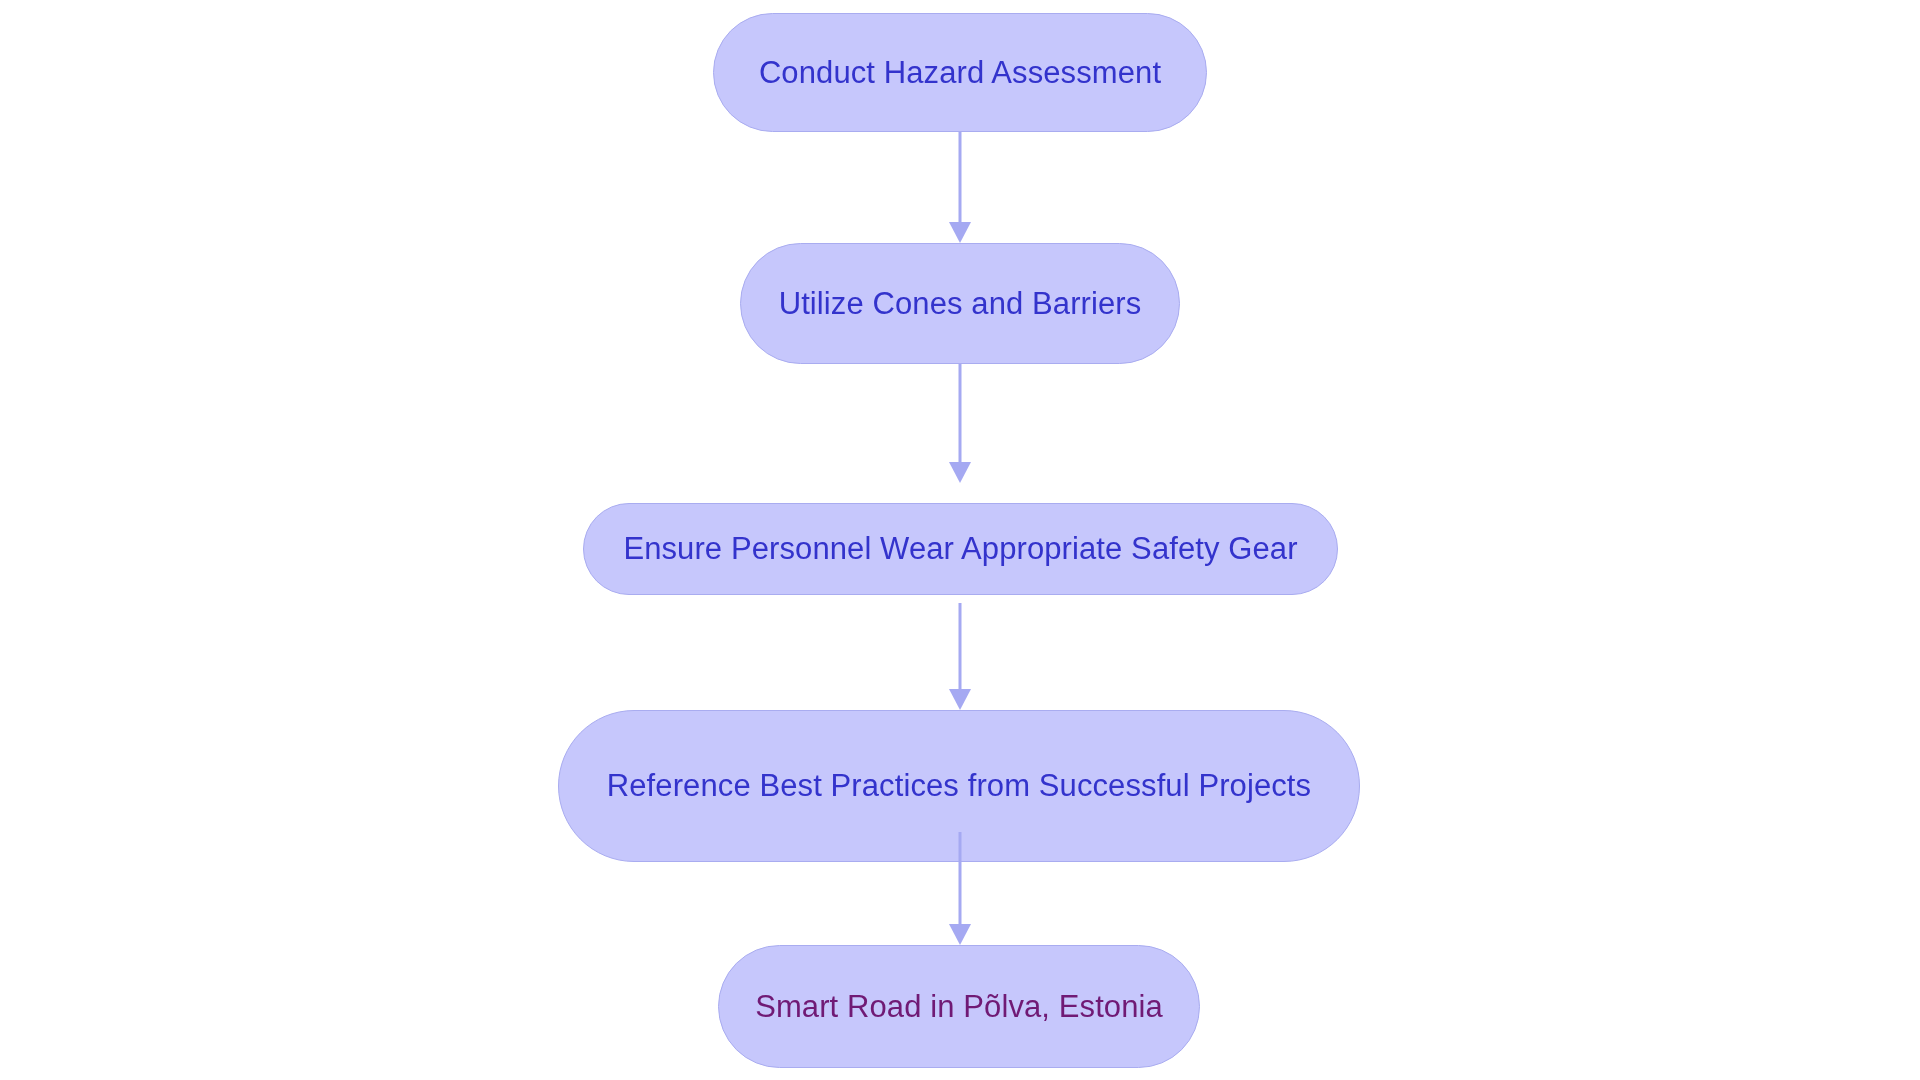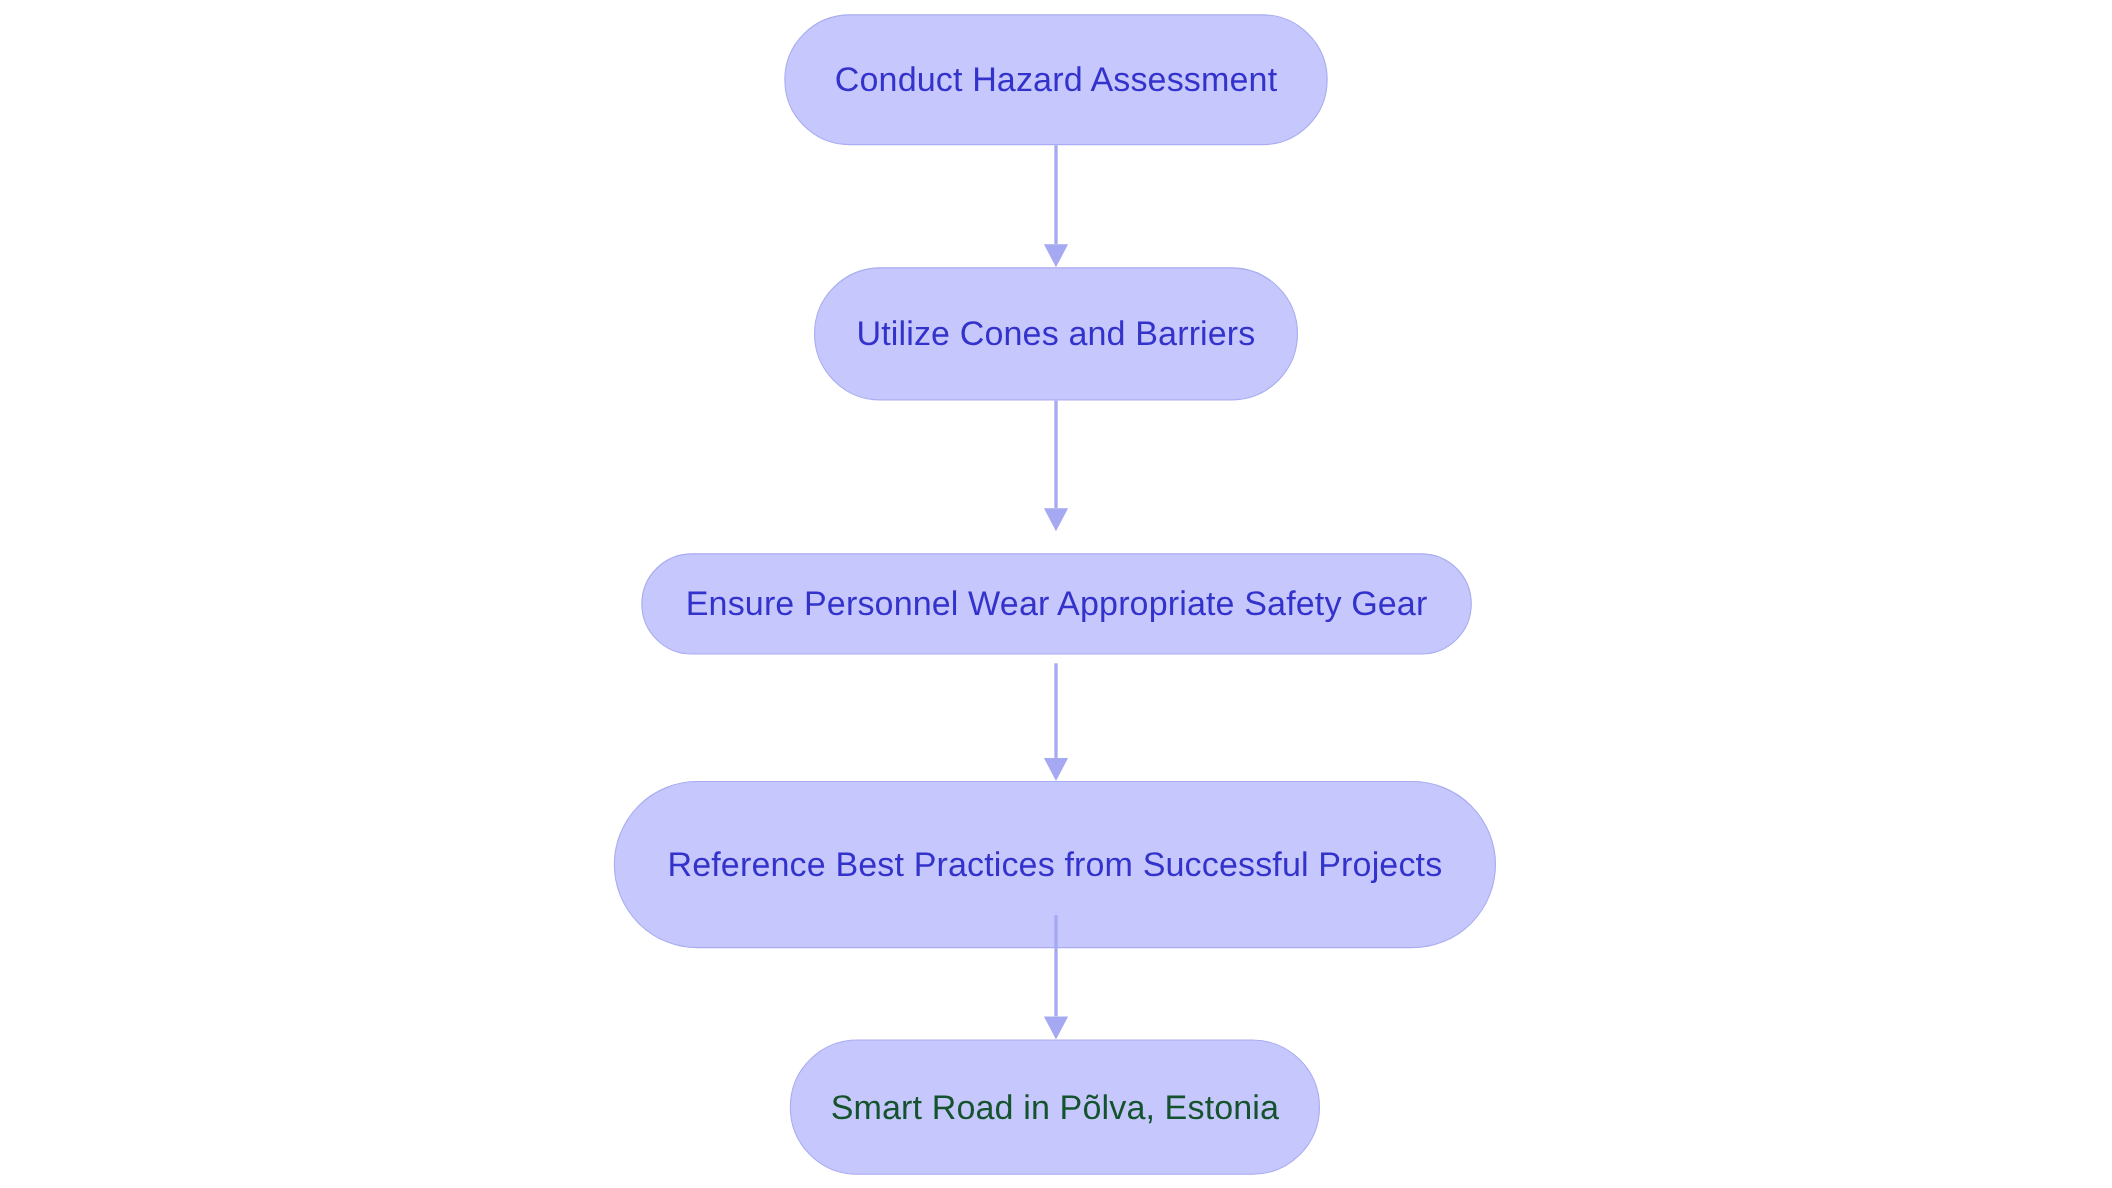--- a/index.html
+++ b/index.html
@@ -79,21 +79,21 @@
   </div>
 
   <div class="flow-node" style="left: 583px; top: 483px; width: 755px; height: 92px; font-size: 31px; background: rgb(198, 199, 252); border-color: rgb(169, 172, 240); color: rgb(51, 51, 204); margin-top: 20px;">
     <span>Ensure Personnel Wear Appropriate Safety Gear</span>
   </div>
 
   <div class="flow-node" style="left: 558px; top: 710px; width: 802px; height: 152px; font-size: 31px; background: rgb(198, 199, 252); border-color: rgb(169, 172, 240); color: rgb(51, 51, 204);">
     <span>Reference Best Practices from Successful Projects</span>
   </div>
 
-  <div class="flow-node" style="left: 718px; top: 945px; width: 482px; height: 123px; font-size: 31px; background: rgb(198, 199, 252); border-color: rgb(169, 172, 240); color: #14532d;">
+  <div class="flow-node" style="left: 718px; top: 945px; width: 482px; height: 123px; font-size: 31px; background: rgb(198, 199, 252); border-color: rgb(169, 172, 240); color: #701a75;">
     <span>Smart Road in Põlva, Estonia</span>
   </div>
 
   <div class="flow-edge" style="left: 960px; top: 132px;">
     <div class="edge-line" style="height: 90px; background: rgb(165, 169, 242);"></div>
     <div class="edge-head" style="top: 90px; border-top-color: rgb(165, 169, 242);"></div>
   </div>
 
   <div class="flow-edge" style="left: 960px; top: 364px;">
     <div class="edge-line" style="height: 98px; background: rgb(165, 169, 242);"></div>

